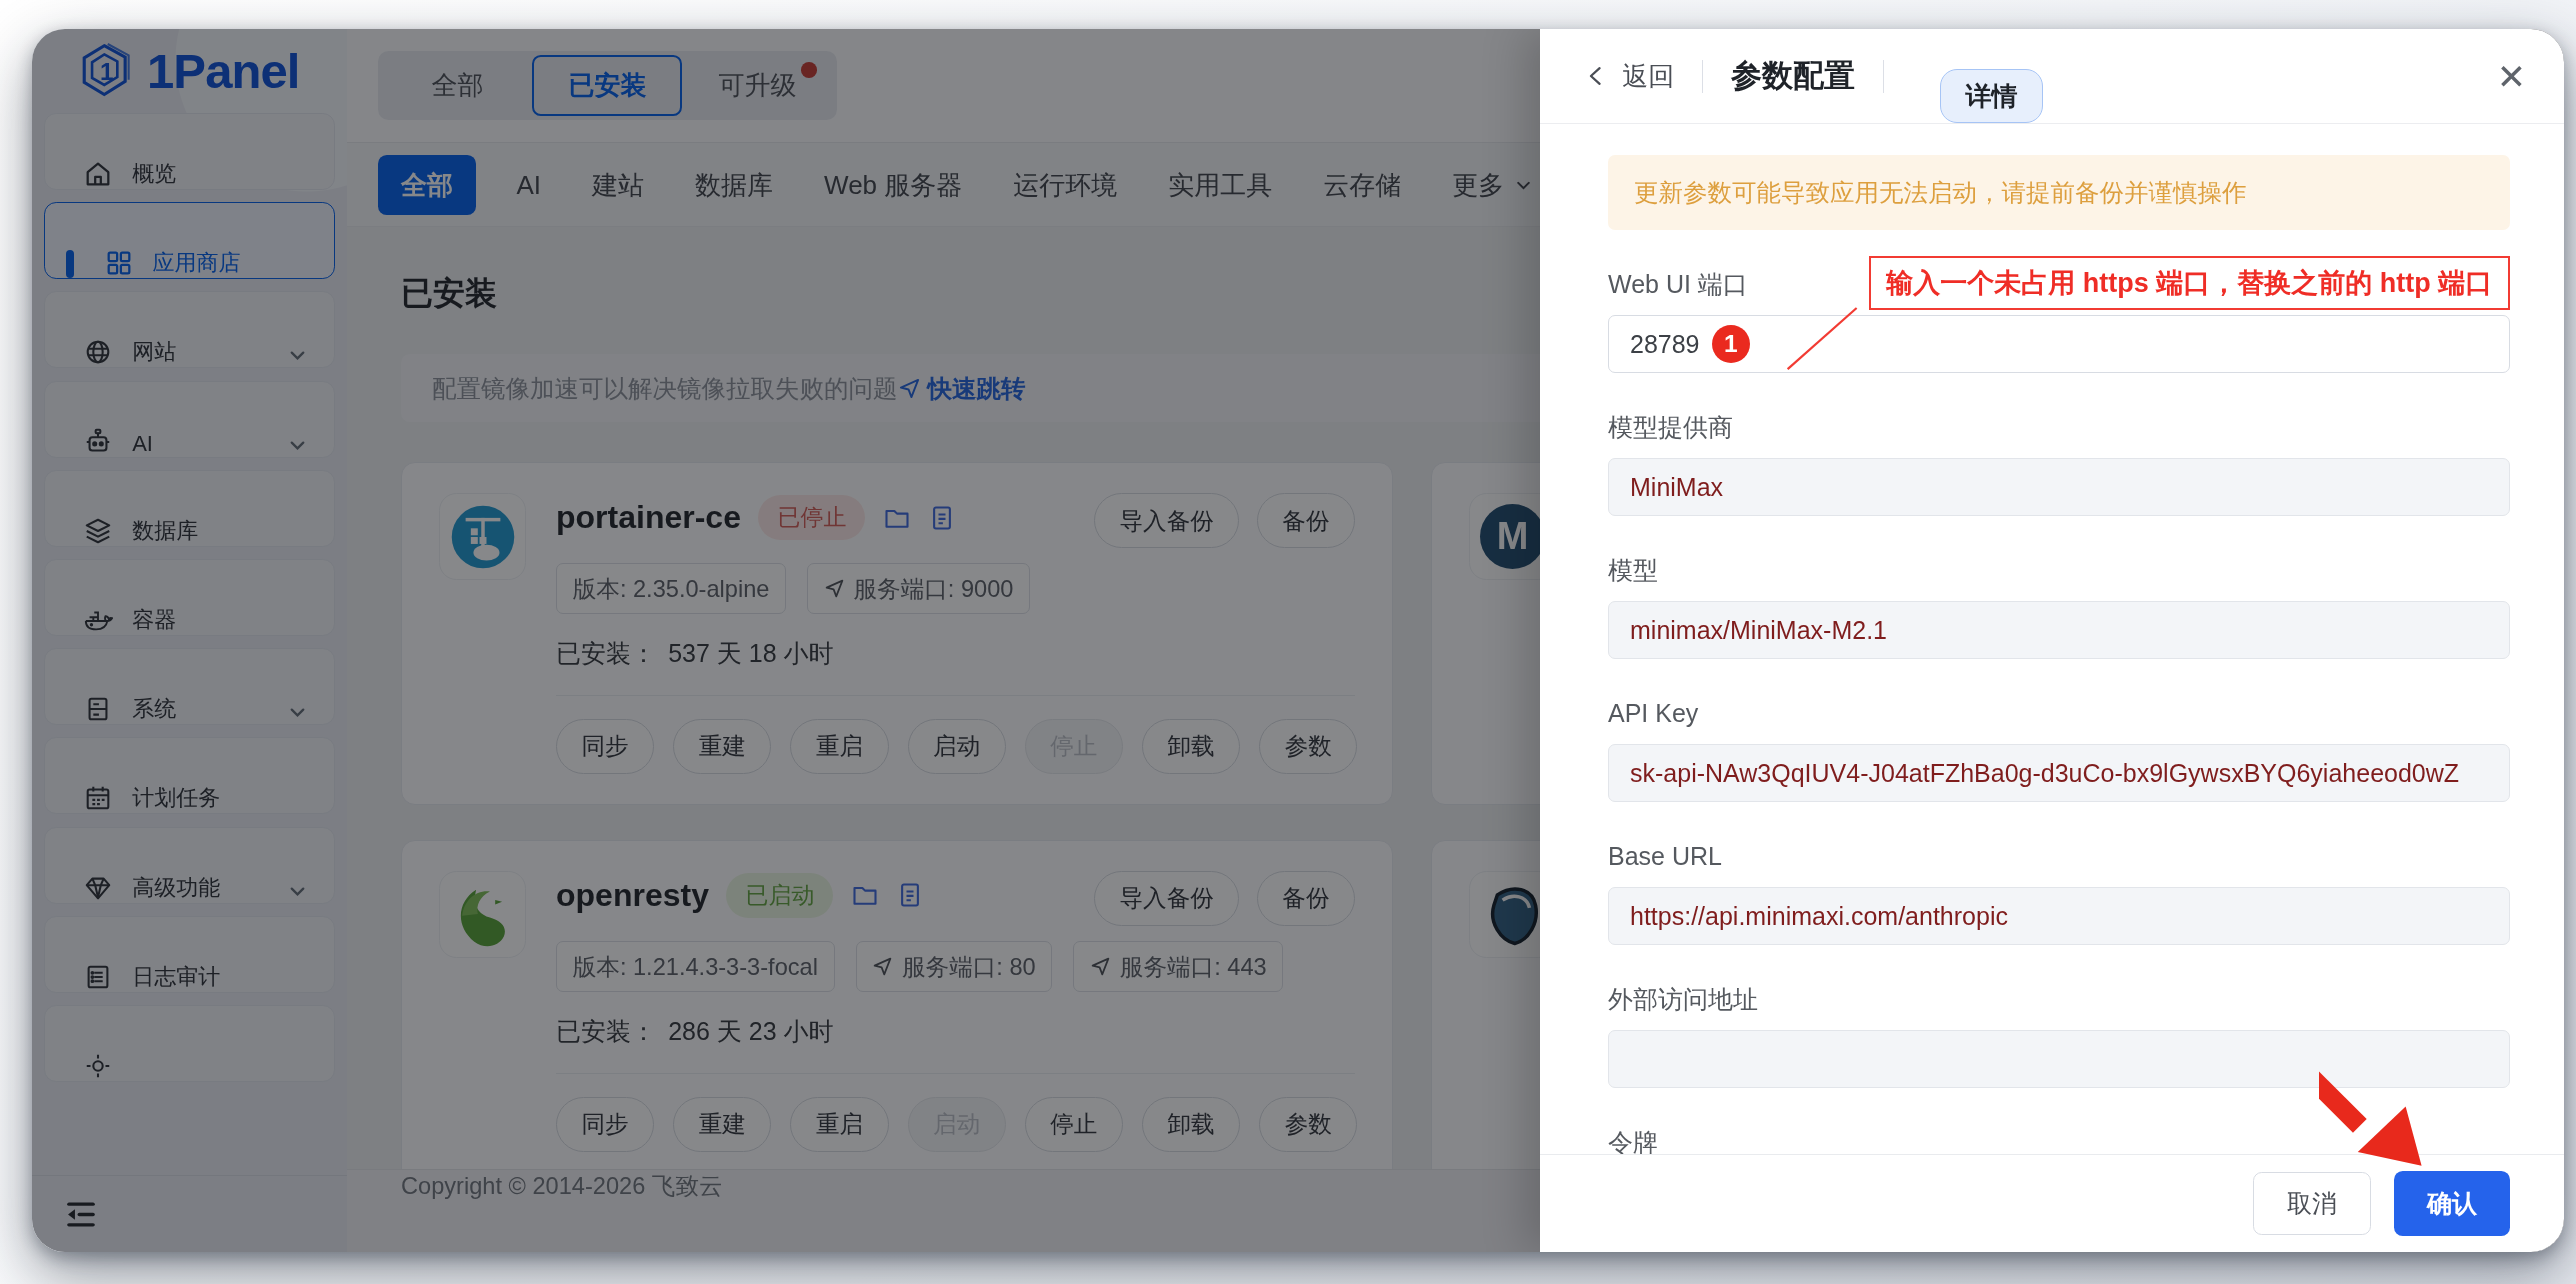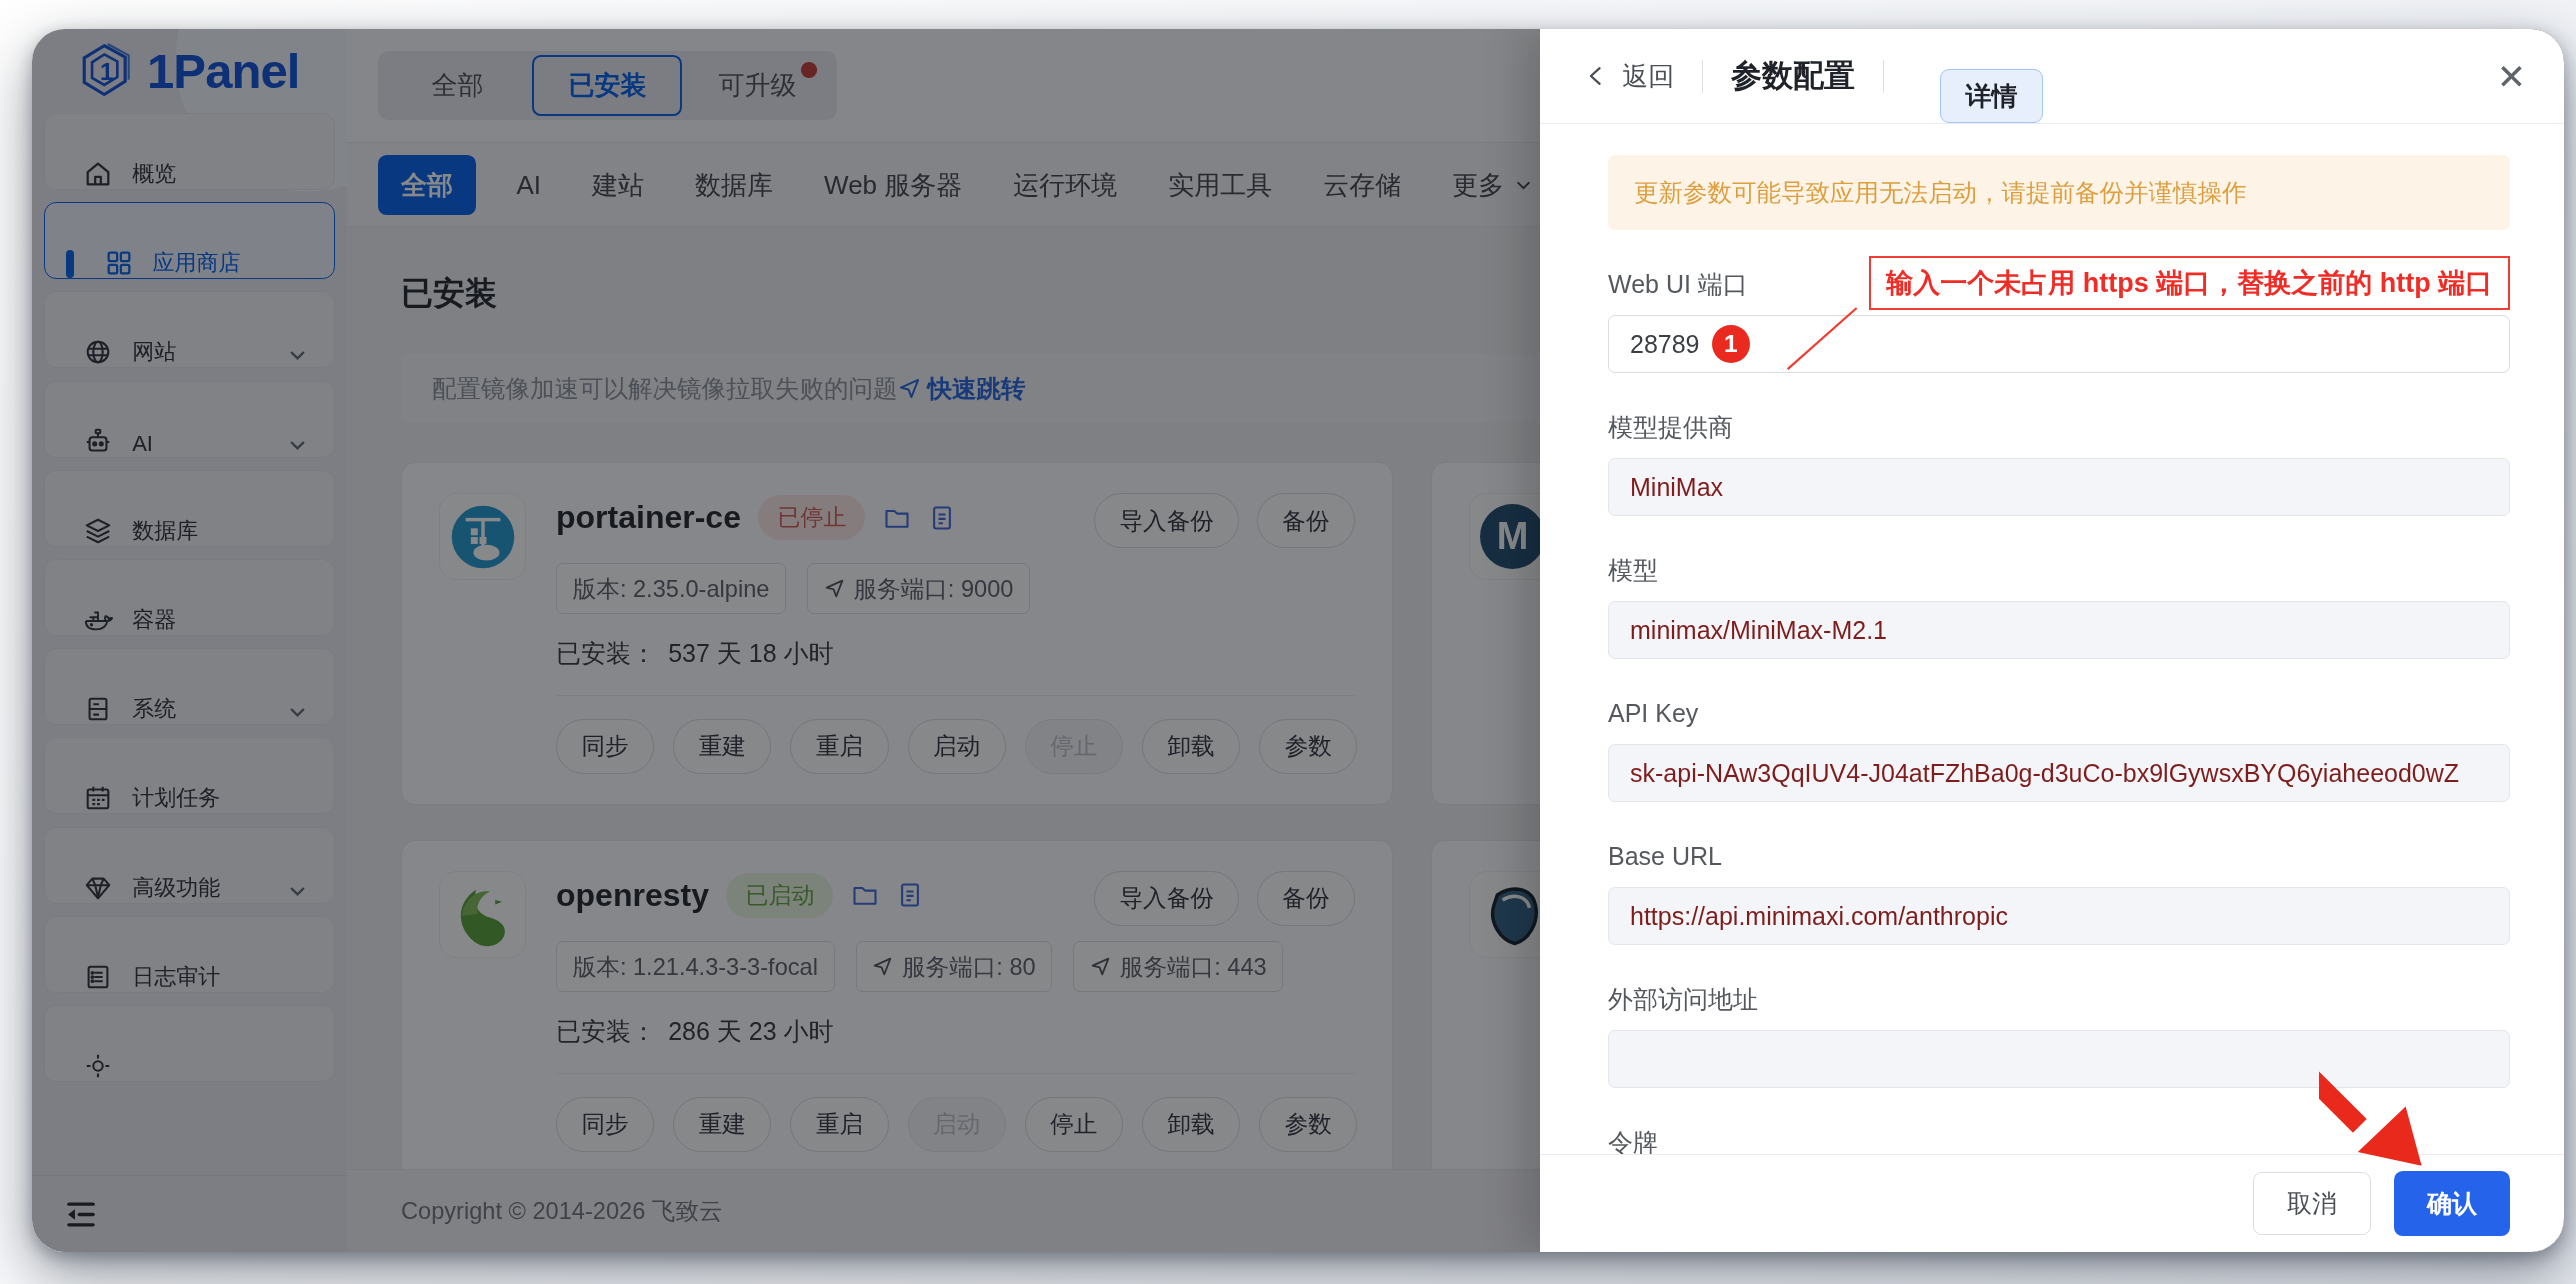--- a/index.html
+++ b/index.html
@@ -56,33 +56,33 @@
   .mini-ico { width:28px; height:28px; color:#3b66dd; cursor:pointer; }
   .tag-row { margin-top:21px; display:flex; gap:21px; }
   .tag { border:1.3px solid #dcdfe6; border-radius:7px; padding:8.7px 15.7px; font-size:23.6px; color:#5a5e66; display:flex; align-items:center; gap:8.7px; background:#fff; white-space:nowrap; }
   .tag .send { width:21px; height:21px; color:#4a4e55; }
   .installed-row { margin-top:23px; font-size:25px; color:#33373d; display:flex; gap:12.2px; }
   .card-divider { margin-top:24.5px; border-top:1.3px solid #e9ecf0; }
   .actions { margin-top:23px; display:flex; gap:19px; }
   .pill-btn { border:1.3px solid #d6dae1; border-radius:873px; padding:10.5px 24.5px; font-size:23.6px; color:#2f333a; background:#fff; cursor:pointer; white-space:nowrap; }
   .pill-btn.disabled { color:#b9bdc4; background:#f3f4f7; border-color:#e3e6ea; cursor:default; }
   .card-topbtns { position:absolute; top:30px; right:37px; display:flex; gap:17.5px; }
-  .mfooter { flex:0 0 83px; background:#f0f1f4; border-top:0.9px solid #e2e4e8; display:flex; align-items:center; padding-left:54px; font-size:23.6px; color:#6f747c; }
+  .mfooter { flex:0 0 83px; background:#f0f1f4; border-top:0.9px solid #e2e4e8; display:flex; padding-left:54px; font-size:23.6px; color:#6f747c; }
 
   
   .overlay { position:absolute; inset:0; background:rgba(15,17,22,.5); z-index:5; }
 
   
   .drawer { position:absolute; top:0; right:0; width:1024px; height:100%; background:#fff; z-index:10; border-radius:0 33px 33px 0; box-shadow:-15.7px 0 44px rgba(0,0,0,.18); display:flex; flex-direction:column; }
   .d-header { flex:0 0 87px; display:flex; align-items:center; padding:0 38px 0 44px; border-bottom:0.9px solid #ecedf0; }
   .back-group { display:flex; align-items:center; gap:12.2px; color:#4a4e55; font-size:26px; cursor:pointer; }
   .back-arrow { width:26px; height:26px; color:#4a4e55; }
   .vsep { width:0.9px; height:33px; background:#dcdfe6; margin:0 28px; }
   .d-title { font-size:31px; font-weight:700; color:#1f2329; }
-  .detail-tab { margin-left:28px; background:#e7effc; border:1.7px solid #a6c4f5; border-radius:9px; padding:8.7px 24.5px; font-size:26px; font-weight:700; color:#1f2329; cursor:pointer;margin-top:40px; }
+  .detail-tab { margin-left:28px; background:#e7effc; border:1.7px solid #a6c4f5; border-radius:17px; padding:8.7px 24.5px; font-size:26px; font-weight:700; color:#1f2329; cursor:pointer;margin-top:40px; }
   .d-close { margin-left:auto; font-size:35px; color:#5f646b; cursor:pointer; line-height:1; font-weight:400; }
   .d-body { flex:1; overflow:hidden; padding:31px 54px 0 68px; position:relative; }
   .alert { background:#fdf4e7; border-radius:7px; padding:21px 26px; font-size:24.5px; color:#dd9f3e; }
   .field { margin-top:38px; position:relative; }
   .field:first-of-type { margin-top:0; }
   .f-label { font-size:25px; color:#55595f; height:33px; line-height:33px; }
   .f-input { margin-top:14px; height:58px; border:1.3px solid #d8dce3; border-radius:7px; background:#fff; display:flex; align-items:center; padding:0 21px; font-size:25px; color:#3c4046; overflow:hidden; white-space:nowrap; }
   .f-input.disabled { background:#f3f5f8; border-color:#e2e5ea; color:#7f1d1d; }
   .badge1 { width:38px; height:38px; border-radius:50%; background:#ea2a1f; color:#fff; font-size:24.5px; font-weight:700; display:flex; align-items:center; justify-content:center; margin-left:12.2px; flex:0 0 38px; }
   .annot { position:absolute; top:-12.2px; right:0; border:2.6px solid #f23b33; background:#fff; padding:7px 15.7px; font-size:27px; font-weight:700; color:#ef2d26; white-space:nowrap; z-index:3; }

